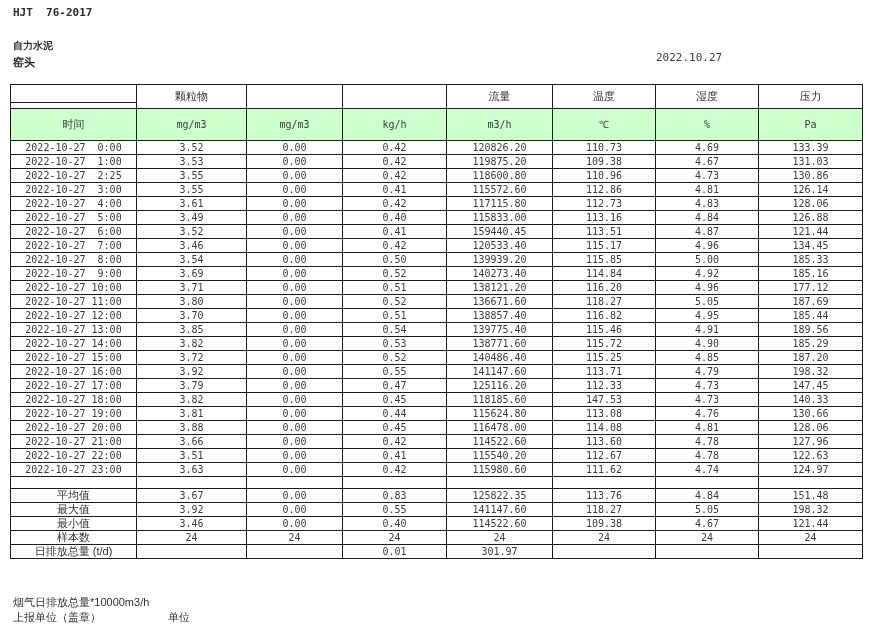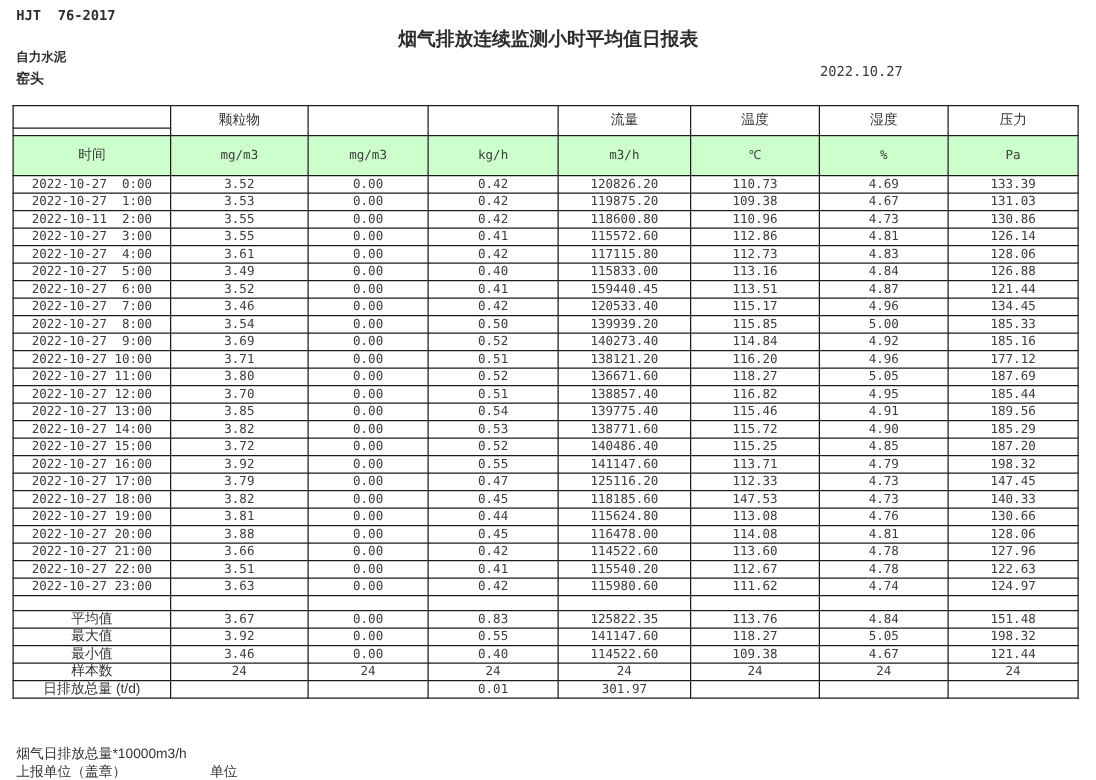--- a/index.html
+++ b/index.html
@@ -51,21 +51,20 @@
   tbody tr.summary td.label { font-family:"Liberation Sans", sans-serif; font-size:11px; color:#333; }
   .foot-note  { position:absolute; left:13px; top:595px; font-size:11px; color:#333; }
   .foot-org   { position:absolute; left:13px; top:610px; font-size:11px; color:#333; }
   .foot-unit  { position:absolute; left:168px; top:610px; font-size:11px; color:#333; }
 </style>
 </head>
 <body>
 
 <div class="page">
   <div class="std">HJT  76-2017</div>
-  <div class="title">烟气排放连续监测小时平均值日报表</div>
   <div class="company">自力水泥</div>
   <div class="location">窑头</div>
   <div class="date">2022.10.27</div>
 
   <table class="report">
     <colgroup>
       <col style="width:126px">
         <col style="width:110px">
         <col style="width:96px">
         <col style="width:104px">
@@ -114,21 +113,21 @@
           <td>2022-10-27  1:00</td>
           <td>3.53</td>
           <td>0.00</td>
           <td>0.42</td>
           <td>119875.20</td>
           <td>109.38</td>
           <td>4.67</td>
           <td>131.03</td>
         </tr>
         <tr class="datarow">
-          <td>2022-10-11  2:00</td>
+          <td>2022-10-27  2:25</td>
           <td>3.55</td>
           <td>0.00</td>
           <td>0.42</td>
           <td>118600.80</td>
           <td>110.96</td>
           <td>4.73</td>
           <td>130.86</td>
         </tr>
         <tr class="datarow">
           <td>2022-10-27  3:00</td>

